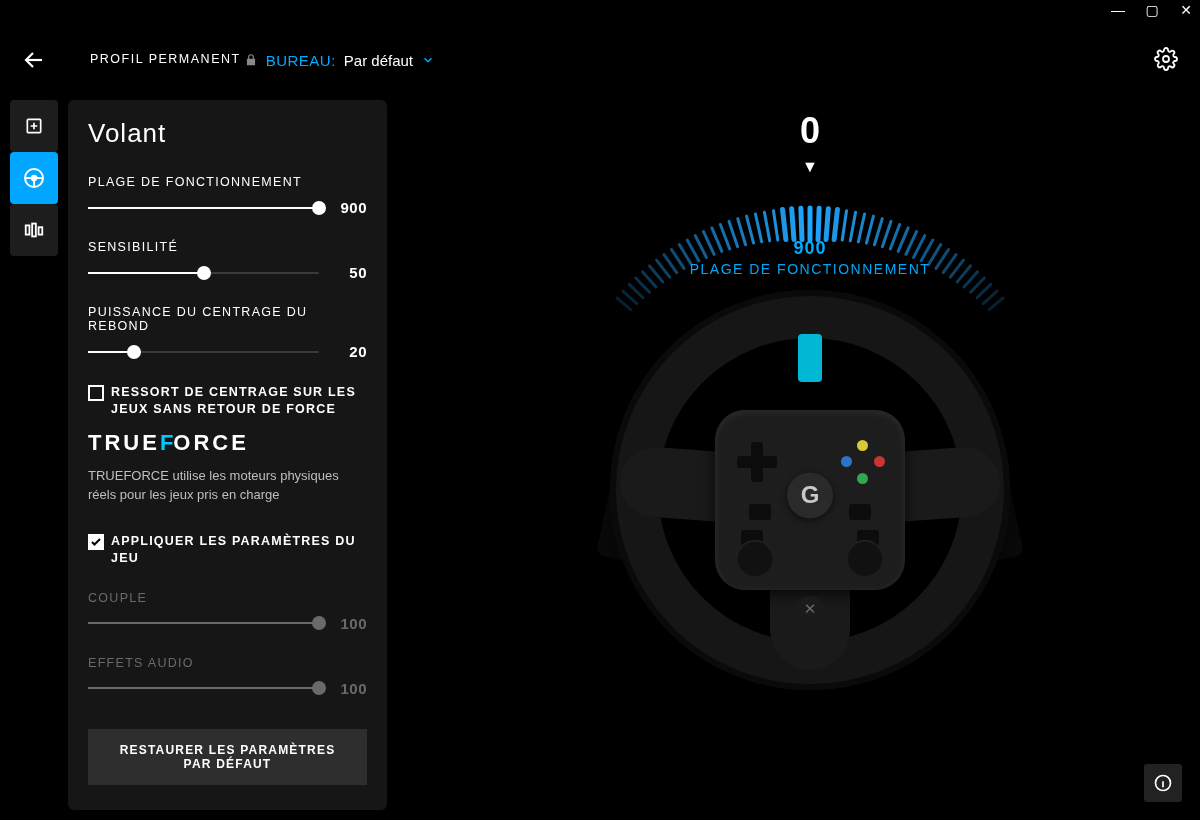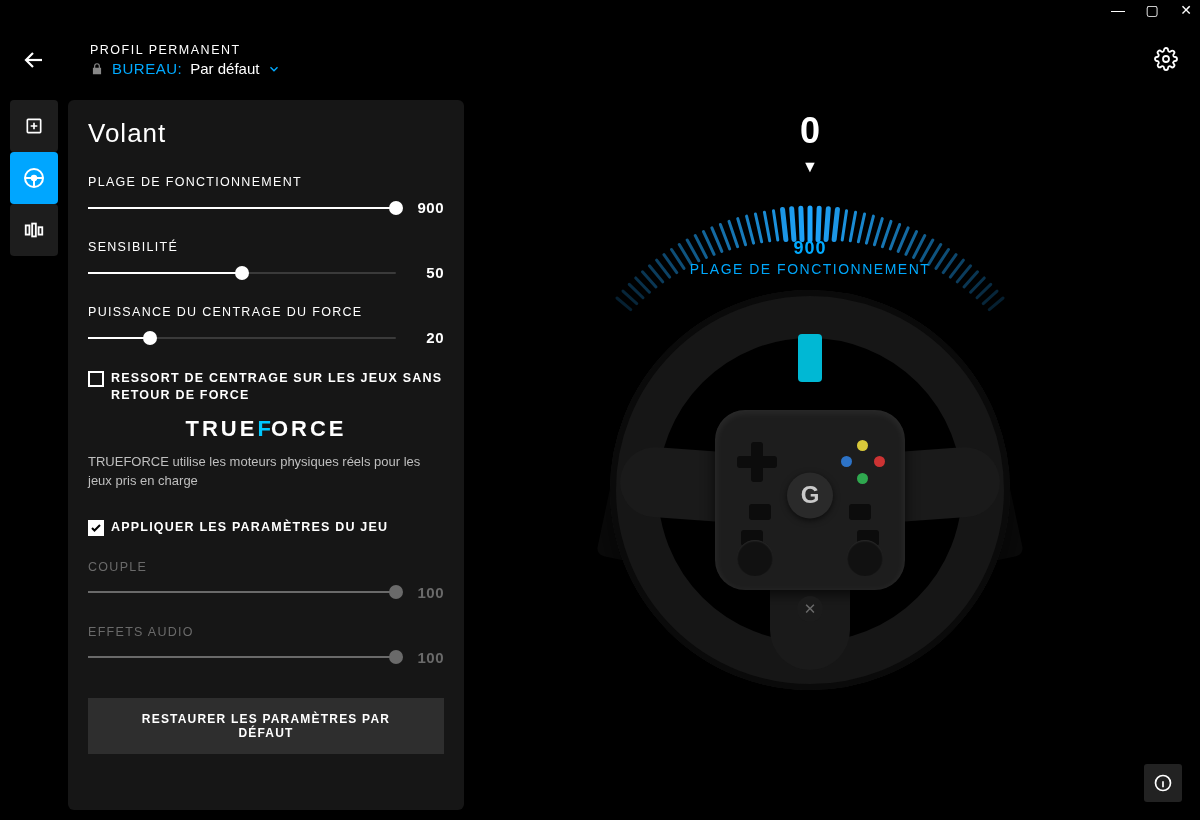--- a/index.html
+++ b/index.html
@@ -5,56 +5,56 @@
     * { box-sizing: border-box; margin: 0; padding: 0; font-family: -apple-system, "Segoe UI", Arial, sans-serif; }
     body { width: 1200px; height: 820px; background: #000; overflow: hidden; position: relative; }
 
     
     .titlebar { position: absolute; top: 0; left: 0; right: 0; height: 20px; display: flex; justify-content: flex-end; align-items: center; padding-right: 6px; gap: 18px; }
     .winbtn { color: #fff; font-size: 14px; cursor: pointer; width: 16px; text-align: center; }
 
     
     .header { position: absolute; top: 30px; left: 20px; right: 20px; height: 60px; display: flex; align-items: center; }
     .back-btn { width: 28px; height: 28px; color: #fff; cursor: pointer; margin-right: 42px; display:flex; align-items:center; justify-content:center; }
-    .profile-block { display: flex; flex-direction: column; gap: 3px; }
+    .profile-block { display: flex; flex-direction: row; gap: 3px; }
     .profile-label { color: #fff; font-size: 12.5px; letter-spacing: 1.5px; font-weight: 500; }
     .profile-row { display: flex; align-items: center; gap: 8px; color: #fff; font-size: 15px; justify-content: flex-end; }
     .profile-row .accent { color: #00aaff; letter-spacing: 0.5px; font-weight: 500; }
     .profile-row .sub { color: #ffffff; font-weight: 400; }
     .lock-ic { width: 14px; height: 14px; color: #888; }
     .chev-ic { width: 14px; height: 14px; color: #00aaff; }
     .gear-btn { margin-left: auto; width: 26px; height: 26px; color: #fff; cursor: pointer; }
 
     
     .rail { position: absolute; top: 100px; left: 10px; width: 48px; display: flex; flex-direction: column; gap: 0; }
     .rail-item { width: 48px; height: 52px; display: flex; align-items: center; justify-content: center; color: #fff; border-radius: 4px; }
     .rail-item.clickable { cursor: pointer; }
     .rail-item.dark { background: #1d1d1d; }
     .rail-item.active { background: #00a6ff; }
 
     
-    .panel { position: absolute; top: 100px; left: 68px; width: 396px; bottom: 10px; background: #161616; border-radius: 6px; padding: 18px 20px; overflow:hidden; }
+    .panel { position: absolute; top: 100px; left: 68px; width: 319px; bottom: 10px; background: #161616; border-radius: 6px; padding: 18px 20px; overflow:hidden; }
     .panel h1 { color: #fff; font-size: 26px; font-weight: 500; letter-spacing: 1px; margin-bottom: 26px; }
     .slider-block { margin-bottom: 24px; }
     .slider-label { color: #fff; font-size: 12.5px; letter-spacing: 1.3px; font-weight: 500; margin-bottom: 10px; }
     .slider-label.dim { color: #6a6a6a; }
     .slider-row { display: flex; align-items: center; gap: 12px; }
     .track { flex: 1; height: 2px; background: #3a3a3a; position: relative; border-radius: 2px; }
     .track .fill { position: absolute; left: 0; top: 0; bottom: 0; background: #fff; }
     .track .fill.dim { background: #6a6a6a; }
     .thumb { position: absolute; width: 14px; height: 14px; border-radius: 50%; background: #fff; top: 50%; transform: translate(-50%, -50%); }
     .thumb.dim { background: #6a6a6a; }
     .slider-val { width: 36px; text-align: right; color: #fff; font-size: 15px; font-weight: 700; letter-spacing: 0.5px; }
     .slider-val.dim { color: #6a6a6a; }
     .cb-row { display: flex; align-items: flex-start; gap: 7px; margin-bottom: 12px; }
     .cb { width: 16px; height: 16px; border: 2px solid #fff; display: flex; align-items: center; justify-content: center; flex-shrink: 0; margin-top: 1px; cursor: pointer; }
     .cb.checked { background: #fff; }
     .cb.checked svg { color: #000; }
     .cb-label { color: #fff; font-size: 12.5px; letter-spacing: 1.2px; font-weight: 600; line-height: 1.35; }
-    .tf-logo { text-align: center; color: #fff; font-size: 22px; font-weight: 700; letter-spacing: 3px; margin: 4px 0 10px; }
+    .tf-logo { color: #fff; font-size: 22px; font-weight: 700; letter-spacing: 3px; margin: 4px 0 10px; }
     .tf-logo .blue { color: #00c8ff; letter-spacing: 0; }
     .tf-desc { color: #bfbfbf; font-size: 13px; line-height: 1.5; margin-bottom: 28px; }
     .restore-btn { width: 100%; background: #2e2e2e; color: #fff; border: none; padding: 14px 26px; font-size: 12px; letter-spacing: 1.2px; font-weight: 600; cursor: pointer; margin-top: 8px; }
 
     
     .viz { position: absolute; left: 420px; right: 0; top: 100px; bottom: 0; }
     .angle-readout { position: absolute; top: 10px; left: 50%; transform: translateX(-50%); color: #fff; font-size: 36px; font-weight: 700; text-align: center; }
     .pointer { position: absolute; top: 58px; left: 50%; transform: translateX(-50%); color: #fff; font-size: 16px; }
     .gauge { position:absolute; top: 60px; left:50%; transform: translateX(-50%); }
     .gauge-label { position: absolute; top: 138px; left: 50%; transform: translateX(-50%); text-align: center; }
@@ -178,21 +178,21 @@
     <div class="slider-row">
       <div class="track">
           <div class="fill" style="width:50%"></div>
           <div class="thumb" style="left:50%"></div>
         </div>
       <div class="slider-val">50</div>
     </div>
   </div>
 
   <div class="slider-block">
-    <div class="slider-label">PUISSANCE DU CENTRAGE DU FORCE</div>
+    <div class="slider-label">PUISSANCE DU CENTRAGE DU REBOND</div>
     <div class="slider-row">
       <div class="track">
           <div class="fill" style="width:20%"></div>
           <div class="thumb" style="left:20%"></div>
         </div>
       <div class="slider-val">20</div>
     </div>
   </div>
 
   <div class="cb-row">

